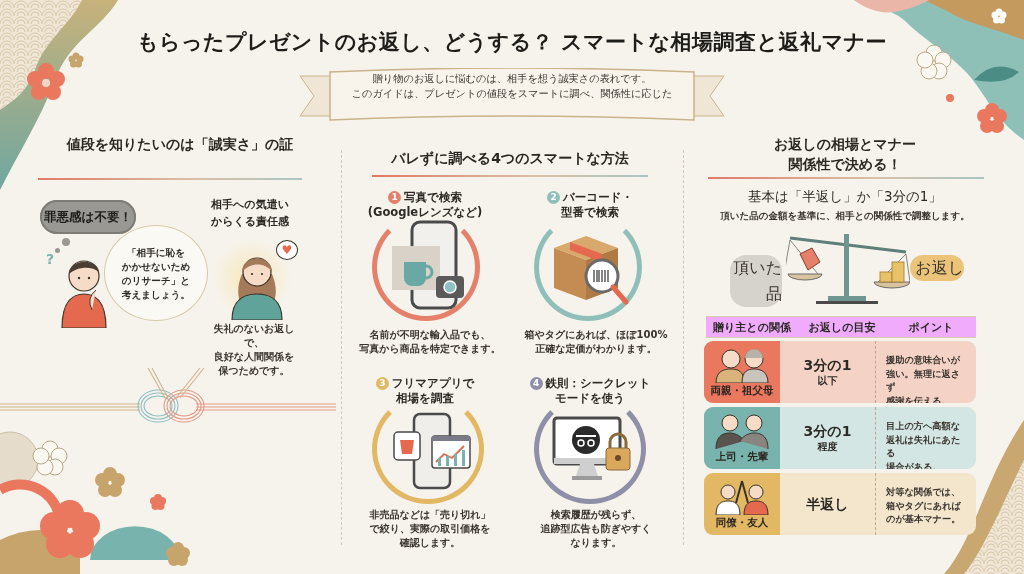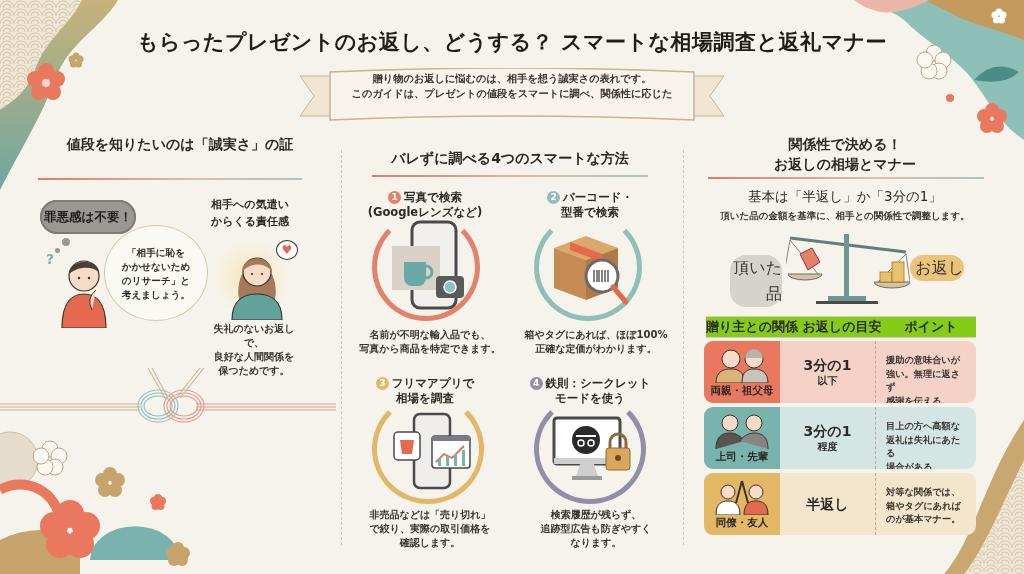--- a/index.html
+++ b/index.html
@@ -5,32 +5,32 @@
 *{box-sizing:border-box;margin:0;padding:0}
 html,body{width:1024px;height:574px;overflow:hidden}
 body{background:#f6f3ec;font-family:"DejaVu Sans","Liberation Sans",sans-serif;color:#2d2a26;position:relative}
 .abs{position:absolute}
 .deco-tl{left:0;top:0;width:130px;height:200px}
 .deco-tr{right:0;top:0;width:190px;height:140px}
 .deco-bl{left:0;top:420px;width:210px;height:154px}
 .deco-br{right:0;top:420px;width:110px;height:154px}
 .title{left:0;width:1024px;top:28px;text-align:center;font-size:21px;font-weight:bold;letter-spacing:0.5px;color:#1f1d1a}
 .banner{left:300px;top:68px;width:424px;height:56px}
-.banner-text{left:330px;top:72px;width:364px;text-align:center;font-size:10.2px;line-height:14.5px;font-weight:bold;color:#3a352f}
+.banner-text{left:330px;top:72px;width:364px;text-align:center;font-size:10.2px;line-height:14.5px;font-weight:normal;color:#3a352f}
 .sec-head{text-align:center;font-weight:bold;color:#2b2824}
 .rule{height:2px;background:linear-gradient(90deg,#e07a66,#d9c1a8 60%,#a9c6c3)}
 .col-div{width:0;border-left:1px dashed #cfc8bb;top:150px;height:395px}
 .small{font-size:10px;line-height:14px;text-align:center;color:#3a352f;font-weight:bold}
 .cloud{background:#9a9893;border-radius:28px;color:#1f1d1a;font-weight:bold;font-size:12.5px;text-align:center;box-shadow:0 0 0 2px #7e7c77 inset}
 .speech{background:#fbf9f3;border:1.5px solid #d6c9a8;border-radius:50%;font-size:9.6px;line-height:14px;text-align:center;font-weight:bold;color:#2f2b26}
 .method-title{font-size:11.5px;font-weight:bold;line-height:15px;text-align:center}
 .num{display:inline-block;width:13px;height:13px;border-radius:50%;color:#fff;font-size:9px;line-height:13px;text-align:center;margin-right:3px;vertical-align:1px}
 .ring{border-radius:50%;border:5px solid}
 .pill{border-radius:16px;font-size:16px;font-weight:normal;text-align:right;line-height:26px}
-.tbl-head{left:706px;top:316px;width:270px;height:22px;border-top:1px solid #d8ccb2;border-bottom:1px solid #d8ccb2;background:#84cc16;font-size:13px;font-weight:bold;display:flex;align-items:center}
+.tbl-head{left:706px;top:316px;width:270px;height:22px;border-top:1px solid #d8ccb2;border-bottom:1px solid #d8ccb2;background:#f0abfc;font-size:11px;font-weight:bold;display:flex;align-items:center}
 .row{left:704px;width:272px;height:62px;border-radius:9px;display:flex;overflow:hidden}
 .row .who{width:76px;position:relative;display:flex;flex-direction:column;align-items:center;justify-content:flex-end;padding-bottom:5px}
 .row .who span{font-size:10.5px;font-weight:bold;color:#2c2620}
 .row .amt{width:96px;display:flex;flex-direction:column;align-items:center;justify-content:center;border-right:1px dashed #b8aa98}
 .row .amt b{font-size:14px;line-height:17px}
 .row .amt i{font-style:normal;font-size:10px;font-weight:bold}
 .row .pt{flex:1;font-size:9.2px;line-height:13.5px;padding:12px 8px 12px 10px;font-weight:bold;color:#3a352f}
 </style>
 </head>
 <body>
@@ -312,22 +312,22 @@
   <rect x="56" y="34" width="24" height="22" rx="3" fill="#d9a85c" stroke="#8a6a3a"></rect>
   <circle cx="68" cy="44" r="3" fill="#6a4a2a"></circle>
 </svg>
 <div class="abs small" style="left:516px;top:508px;width:160px">
   <div>検索履歴が残らず、</div>
   <div>追跡型広告も防ぎやすく</div>
   <div>なります。</div>
 </div>
 
 <div class="abs sec-head" style="left:700px;top:134px;width:290px;font-size:14px;line-height:20px">
+  <div>お返しの相場とマナー</div>
   <div>関係性で決める！</div>
-  <div>お返しの相場とマナー</div>
 </div>
 <div class="abs rule" style="left:708px;top:177px;width:276px"></div>
 <div class="abs" style="left:700px;top:188px;width:290px;text-align:center;font-size:13.5px;font-weight:normal">基本は「半返し」か「3分の1」</div>
 <div class="abs" style="left:690px;top:210px;width:310px;text-align:center;font-size:9.5px;font-weight:bold;color:#3a352f">頂いた品の金額を基準に、相手との関係性で調整します。</div>
 
 <div class="abs pill" style="left:730px;top:255px;width:52px;background:#d6d3cc;color:#3a352f">頂いた品</div>
 <div class="abs pill" style="left:910px;top:255px;width:54px;background:#ebc47a;color:#3a352f">お返し</div>
 <svg class="abs" style="left:786px;top:230px;width:124px;height:80px" viewBox="0 0 124 80">
   <path d="M4 8 L120 22" stroke="#5f7f7a" stroke-width="3"></path>
   <rect x="58" y="4" width="5" height="64" fill="#6f9690"></rect>

